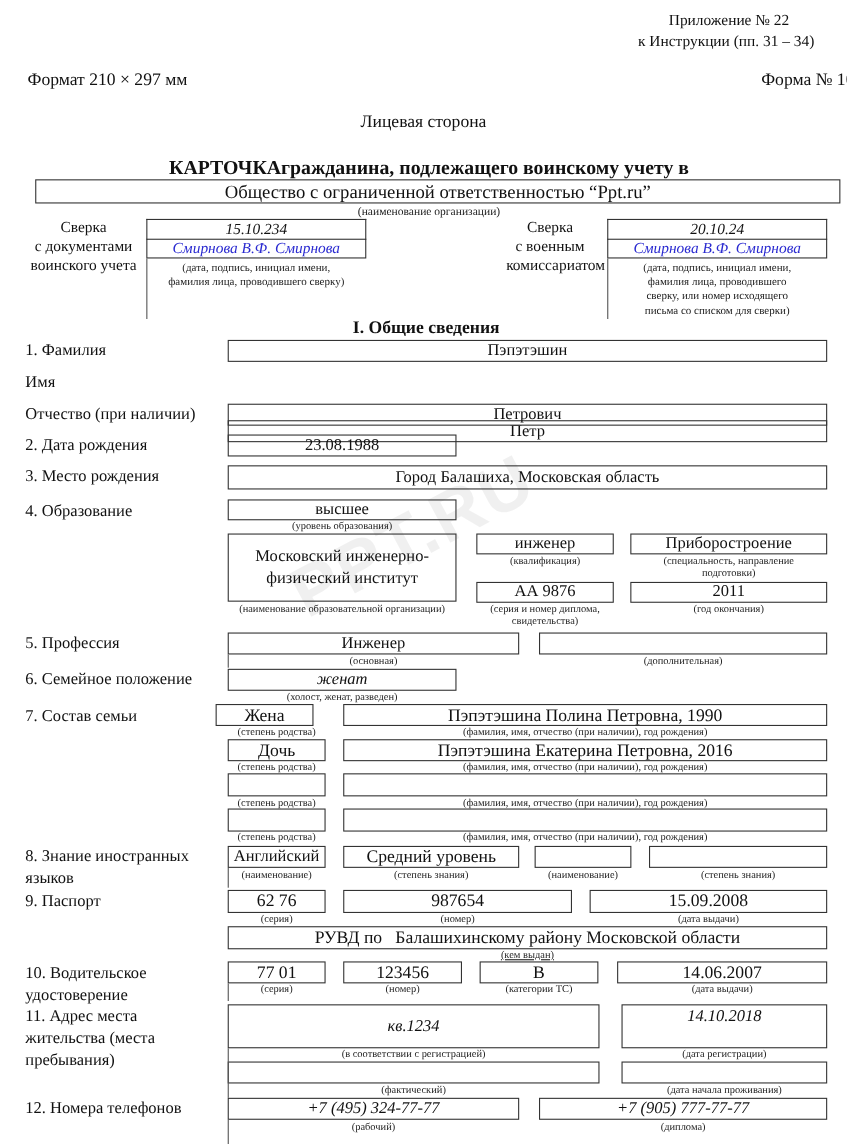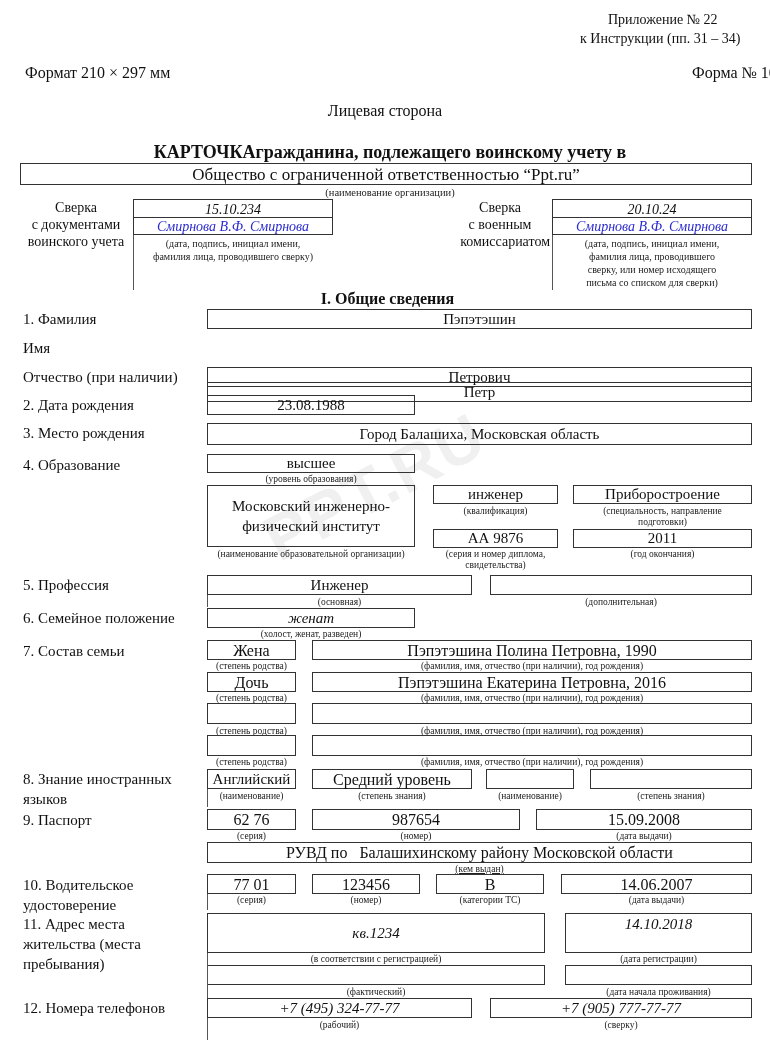--- a/index.html
+++ b/index.html
@@ -22,21 +22,21 @@
 <body>
 
 <div class="wm">PPT.RU</div>
 
 <div class="t" style="left:608px;top:12px;font-size:14px;">Приложение № 22</div>
 <div class="t" style="left:580px;top:31px;font-size:14px;">к Инструкции (пп. 31 – 34)</div>
 <div class="t" style="left:25px;top:64px;font-size:16px;">Формат 210 × 297 мм</div>
 <div class="t" style="left:660px;top:64px;font-size:16px;margin-left:32px;">Форма № 10</div>
 <div class="t" style="left:0;width:770px;text-align:center;top:102px;font-size:16px;">Лицевая сторона</div>
 <div class="t" style="left:0;width:780px;text-align:center;top:142px;font-size:18px;font-weight:bold;">КАРТОЧКАгражданина, подлежащего воинскому учету в</div>
-<div class="box" style="left:20px;top:163px;width:732px;height:22px;font-size:17px;">Общество с ограниченной ответственностью “Ppt.ru”</div>
+<div class="box" style="left:32px;top:163px;width:732px;height:22px;font-size:17px;">Общество с ограниченной ответственностью “Ppt.ru”</div>
 <div class="cap" style="left:0;width:780px;top:187px;font-size:10.5px;">(наименование организации)</div>
 
 <div class="lbl" style="left:20px;top:199px;width:112px;text-align:center;line-height:17px;font-size:14px;">
   <div>Сверка</div>
   <div>с документами</div>
   <div>воинского учета</div>
 </div>
 <div class="box it" style="left:133px;top:199px;width:200px;height:19px;border-bottom:none;font-size:14px;">15.10.234</div>
 <div class="box it blue" style="left:133px;top:217px;width:200px;height:18px;font-size:14px;">Смирнова В.Ф. Смирнова</div>
 <div class="cap" style="left:133px;width:200px;top:237px;font-size:10px;line-height:13px;">
@@ -102,21 +102,21 @@
 <div class="box" style="left:490px;top:575px;width:262px;height:20px;"></div>
 <div class="cap" style="left:490px;width:262px;top:597px;">(дополнительная)</div>
 <div class="vline" style="left:207px;top:595px;height:12px;"></div>
 
 <div class="lbl" style="left:23px;top:608px;">6. Семейное положение</div>
 <div class="box it" style="left:207px;top:608px;width:208px;height:20px;">женат</div>
 <div class="cap" style="left:207px;width:208px;top:629px;">(холост, женат, разведен)</div>
 
 <div class="lbl" style="left:23px;top:641px;">7. Состав семьи</div>
 
-<div class="box" style="left:207px;top:640px;width:89px;height:20px;font-size:16px;">Жена</div>
+<div class="box" style="left:196px;top:640px;width:89px;height:20px;font-size:16px;">Жена</div>
 <div class="box" style="left:312px;top:640px;width:440px;height:20px;font-size:16px;">Пэпэтэшина Полина Петровна, 1990</div>
 <div class="cap" style="left:207px;width:89px;top:661px;">(степень родства)</div>
 <div class="cap" style="left:312px;width:440px;top:661px;">(фамилия, имя, отчество (при наличии), год рождения)</div>
 
 <div class="box" style="left:207px;top:672px;width:89px;height:20px;font-size:16px;">Дочь</div>
 <div class="box" style="left:312px;top:672px;width:440px;height:20px;font-size:16px;">Пэпэтэшина Екатерина Петровна, 2016</div>
 <div class="cap" style="left:207px;width:89px;top:693px;">(степень родства)</div>
 <div class="cap" style="left:312px;width:440px;top:693px;">(фамилия, имя, отчество (при наличии), год рождения)</div>
 
 <div class="box" style="left:207px;top:703px;width:89px;height:21px;"></div>
@@ -181,14 +181,14 @@
 <div class="box" style="left:207px;top:965px;width:338px;height:20px;"></div>
 <div class="cap" style="left:207px;width:338px;top:987px;">(фактический)</div>
 <div class="box" style="left:565px;top:965px;width:187px;height:20px;"></div>
 <div class="cap" style="left:565px;width:187px;top:987px;">(дата начала проживания)</div>
 <div class="vline" style="left:207px;top:953px;height:45px;"></div>
 
 <div class="lbl" style="left:23px;top:998px;">12. Номера телефонов</div>
 <div class="box it" style="left:207px;top:998px;width:265px;height:20px;font-size:15px;">+7 (495) 324-77-77</div>
 <div class="cap" style="left:207px;width:265px;top:1020px;">(рабочий)</div>
 <div class="box it" style="left:490px;top:998px;width:262px;height:20px;font-size:15px;">+7 (905) 777-77-77</div>
-<div class="cap" style="left:490px;width:262px;top:1020px;">(сверку)</div>
+<div class="cap" style="left:490px;width:262px;top:1020px;">(диплома)</div>
 <div class="vline" style="left:207px;top:1018px;height:22px;"></div>
 
 </body></html>

